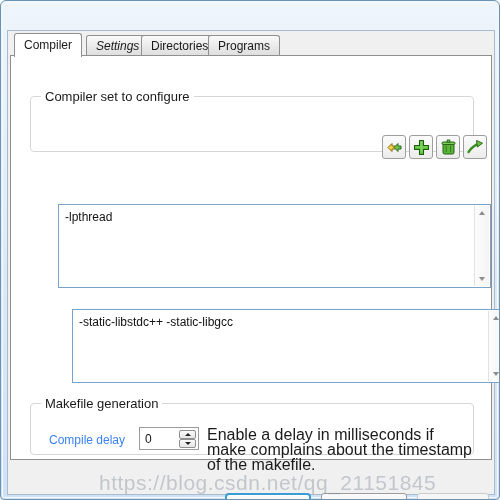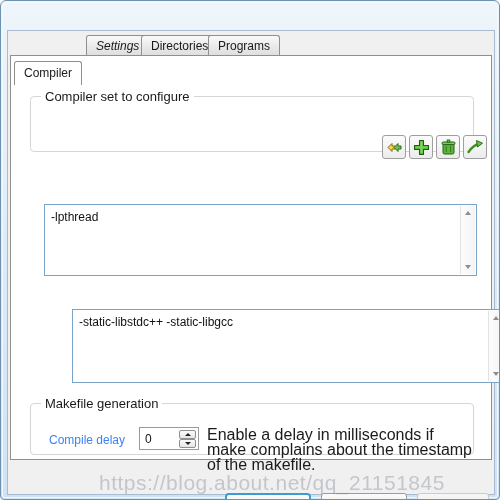--- a/index.html
+++ b/index.html
@@ -103,21 +103,20 @@
     white-space: nowrap;
     cursor: pointer;
   }
   .tab.active {
     top: 0;
     height: 24px;
     background: #ffffff;
     border-color: #8f8f8f;
     z-index: 3;
     padding-top: 4px;
-    margin-top: 28px;
   }
 
   
   #tabpage {
     position: absolute;
     left: 2px; top: 24px;
     width: 482px;
     height: 405px;
     box-sizing: border-box;
     background: #ffffff;
@@ -388,21 +387,21 @@
           <line x1="11.6" y1="8" x2="11.6" y2="14" stroke="#2c6f1f" stroke-width="0.9"></line>
         </svg>
       </div>
       <div class="tool-btn" style="left:452px;">
         <svg width="19" height="19" viewBox="0 0 19 19">
           <path d="M2.5 14 C6 9, 9 6.5, 14 5.5" fill="none" stroke="#3f8f22" stroke-width="2.4" stroke-linecap="round"></path>
           <path d="M10.5 2.5 L16.5 5.2 L11.5 9 Z" fill="#6dc244" stroke="#2f6b1e" stroke-width="1" stroke-linejoin="round"></path>
         </svg>
       </div>
 
-      <div class="textbox" style="left:33px; top:148px; width:433px; height:72px;">
+      <div class="textbox" style="left:47px; top:148px; width:433px; height:84px;">
         <div class="content">-lpthread</div>
         <div class="vscroll">
           <div class="arrow up">
               <i></i>
             </div>
           <div class="arrow down">
               <i></i>
             </div>
         </div>
       </div>
@@ -455,14 +454,14 @@
     </div>
 
     <div class="dlg-btn disabled" style="left:409px; width:72px;">
       <svg class="ico" viewBox="0 0 17 17">
         <text x="5" y="13" font-family="Liberation Sans, sans-serif" font-size="12" fill="#bdbdbd">?</text>
       </svg>
       <span class="lbl" style="left:28px;">Help</span>
     </div>
   </div>
 
-  <div id="watermark">https://blog.about.net/qq_21151845</div>
+  <div id="watermark">https://blog.csdn.net/qq_21151845</div>
 </div>
 
 </body></html>

